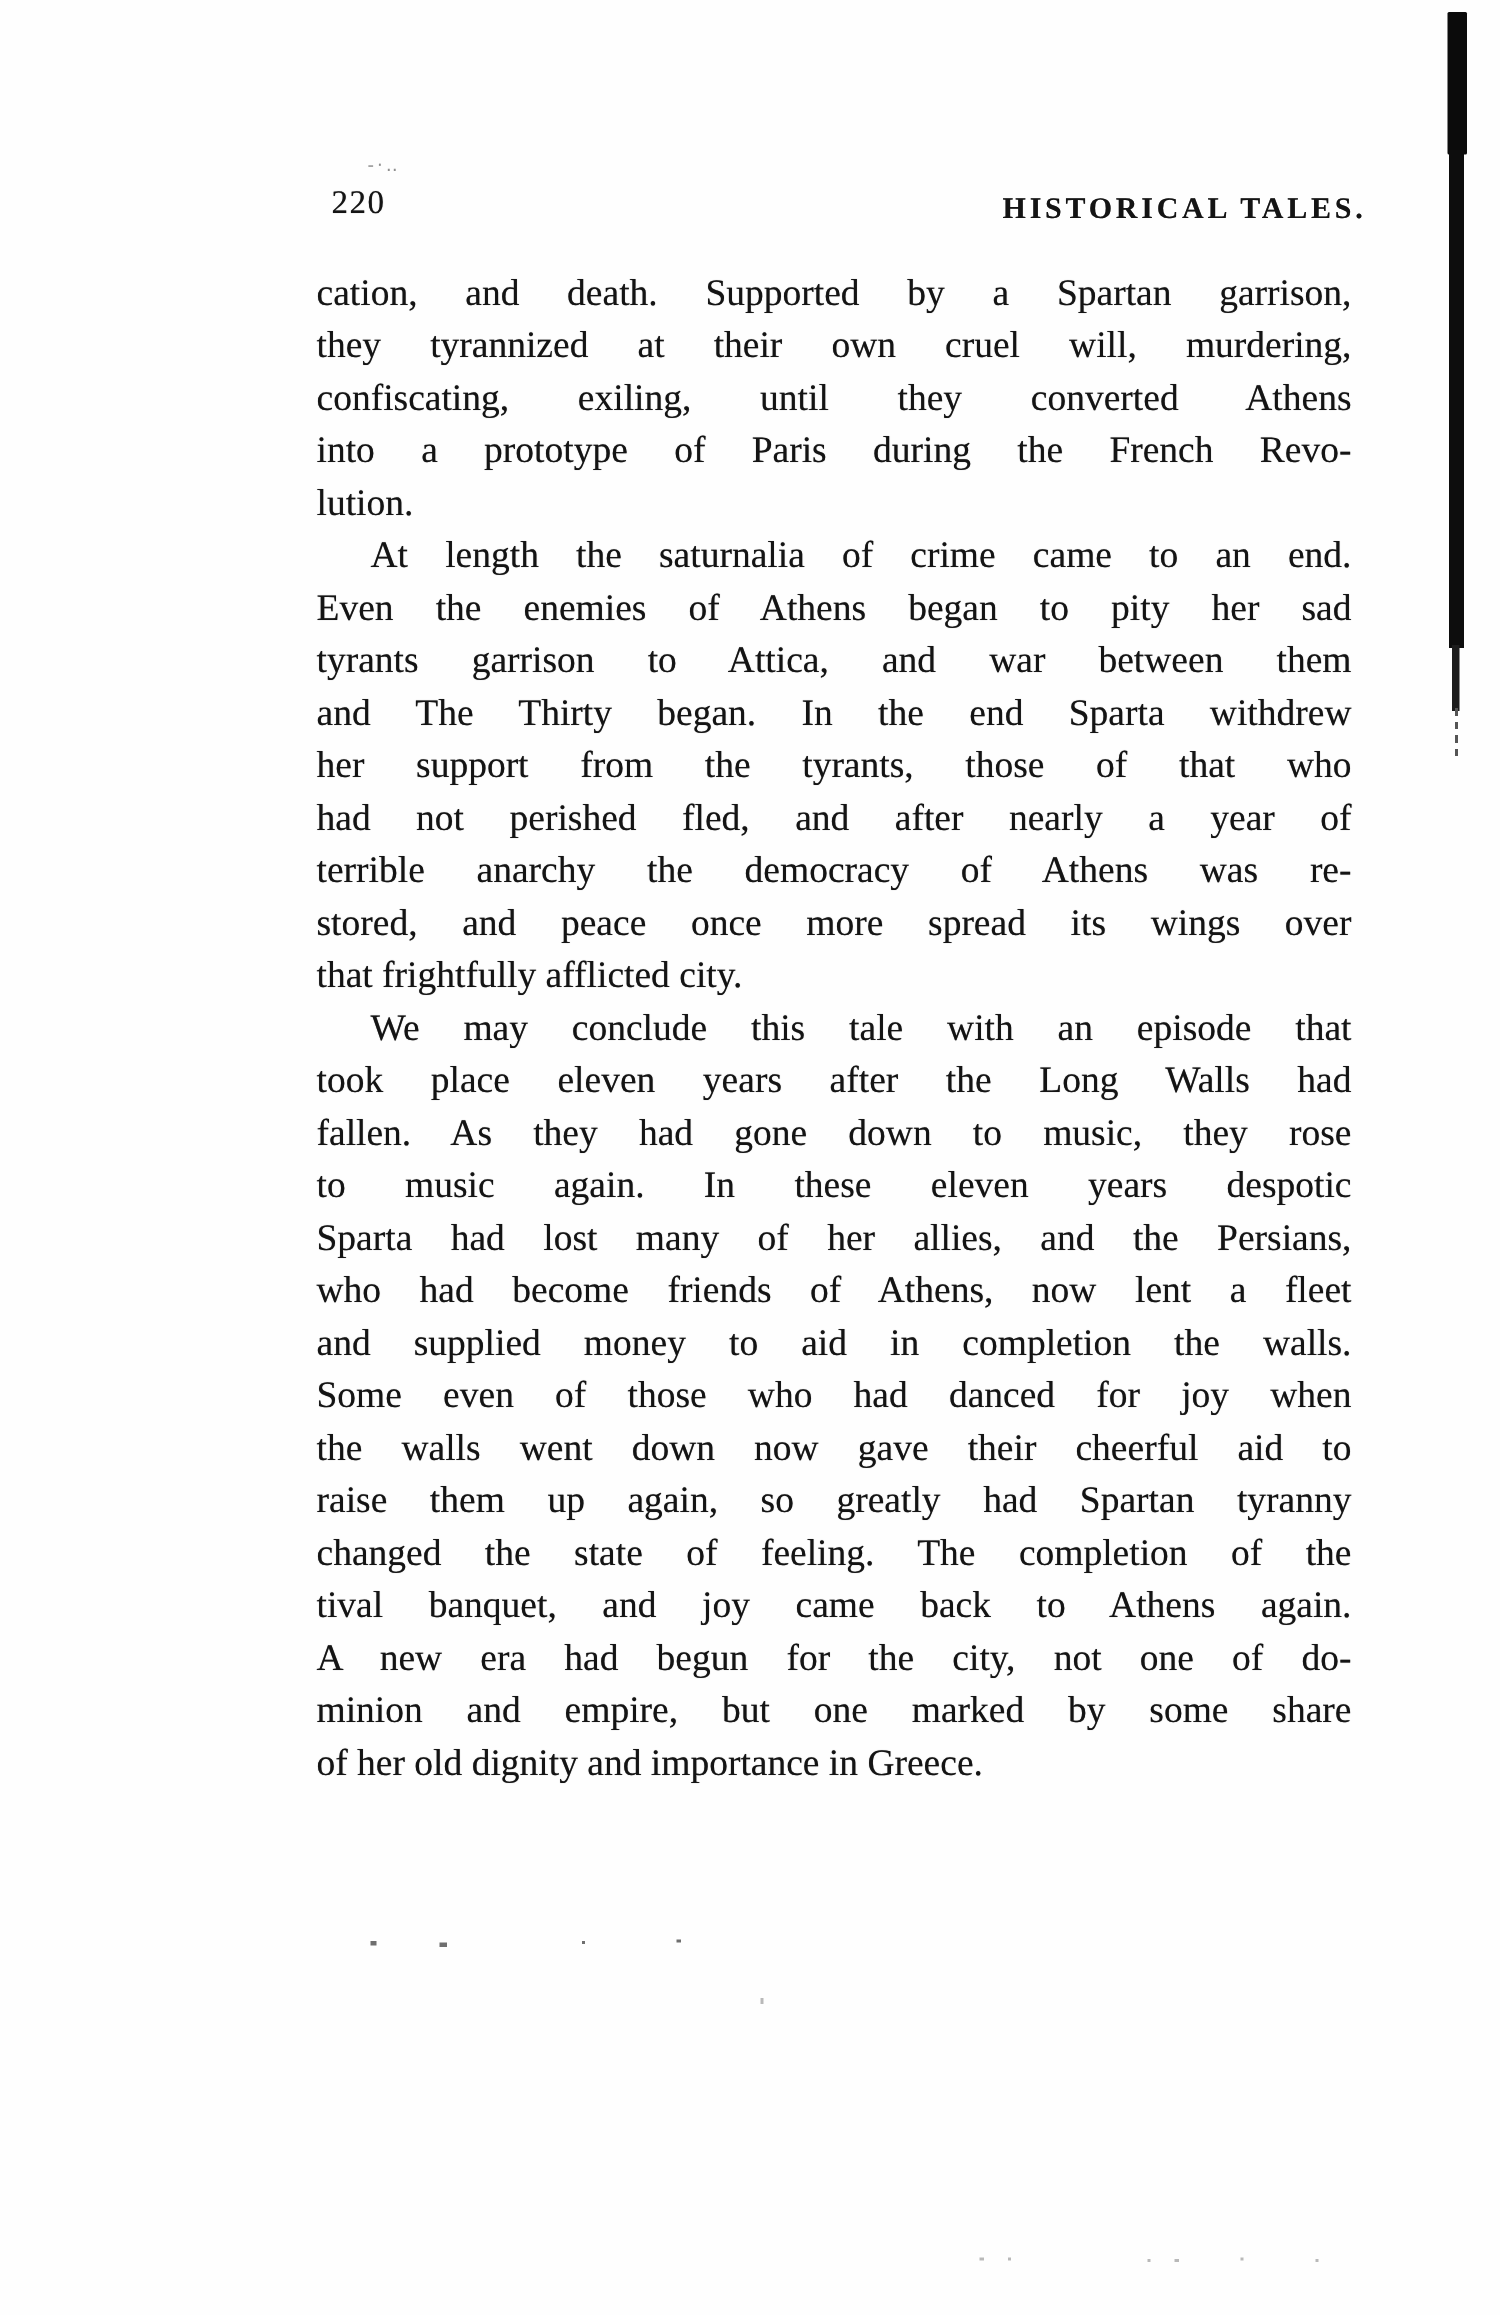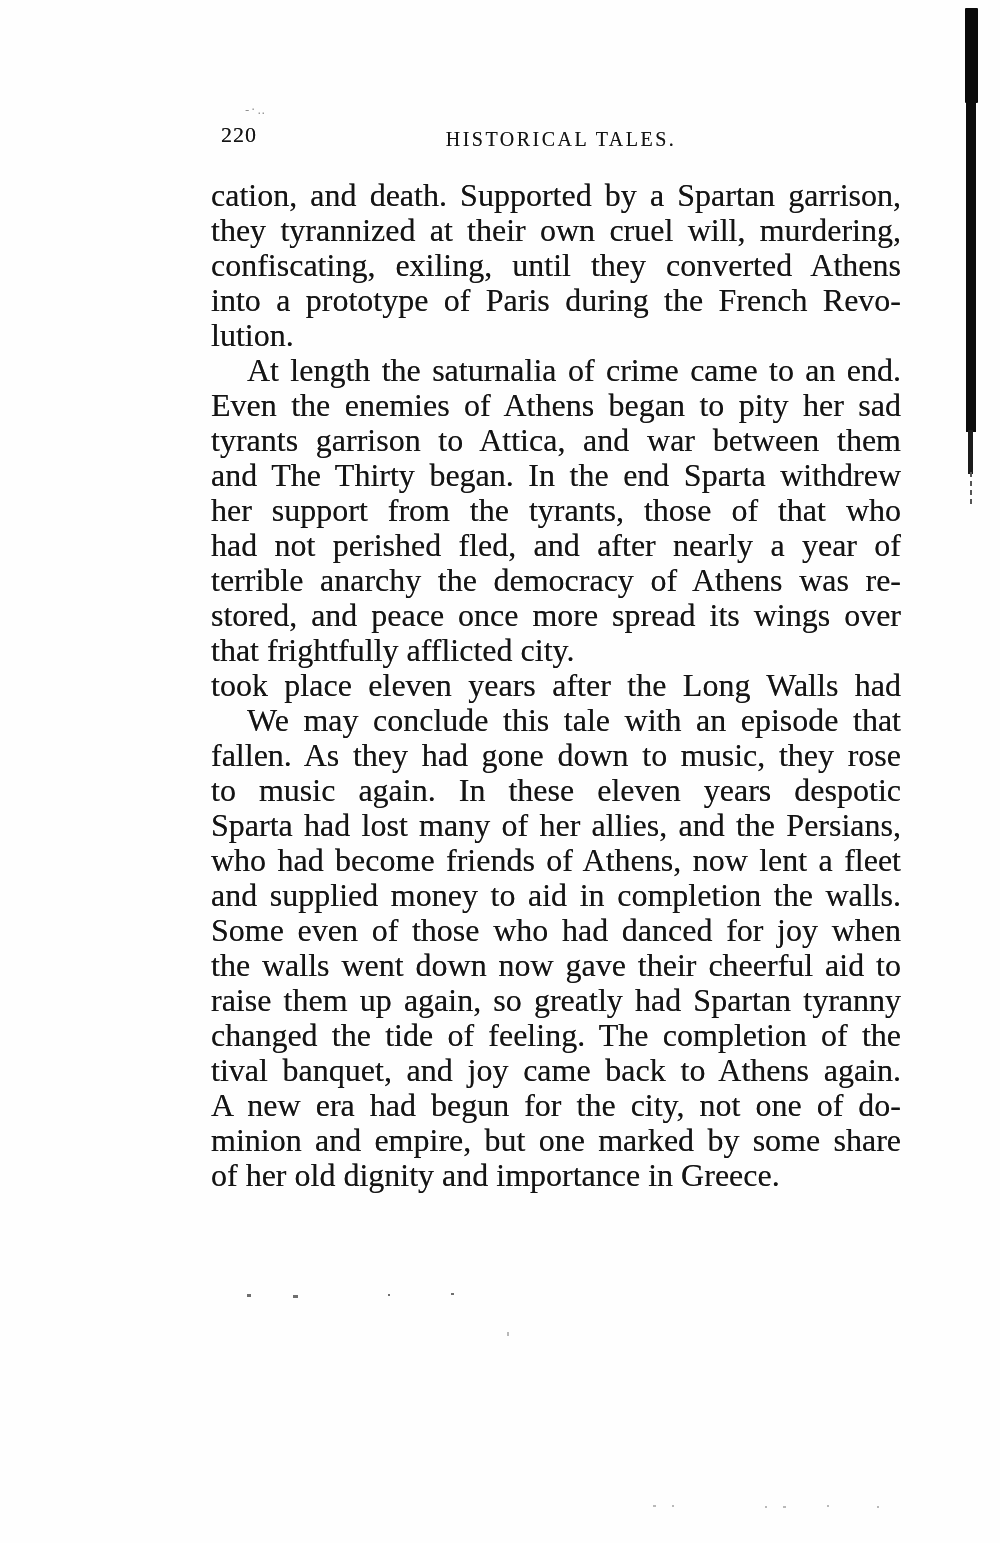--- a/index.html
+++ b/index.html
@@ -27,33 +27,33 @@
     left: 221px;
     font-size: 22px;
     letter-spacing: 1px;
     text-shadow: 0 0 0.5px rgba(0,0,0,0.65);
   }
   .running-head {
     position: absolute;
     top: 128px;
     left: 211px;
     width: 700px;
-    text-align: center;
+    text-align: right;
     font-size: 20px;
-    font-weight: 400;
+    font-weight: 700;
     letter-spacing: 2.5px;
     text-shadow: 0 0 0.4px rgba(0,0,0,0.5);
   }
   
   .text-block {
     position: absolute;
     top: 178px;
     left: 211px;
     width: 690px;
-    font-size: 32px;
+    font-size: 25px;
     line-height: 35px;
     text-shadow: 0 0 0.5px rgba(0,0,0,0.6);
   }
   .jl {
     text-align: justify;
     text-align-last: justify;
     white-space: normal;
     height: 35px;
     overflow: visible;
   }
@@ -94,31 +94,31 @@
       <div class="jl end">lution.</div>
       <div class="jl ind">At length the saturnalia of crime came to an end.</div>
       <div class="jl">Even the enemies of Athens began to pity her sad</div>
       <div class="jl">tyrants garrison to Attica, and war between them</div>
       <div class="jl">and The Thirty began.  In the end Sparta withdrew</div>
       <div class="jl">her support from the tyrants, those of that who</div>
       <div class="jl">had not perished fled, and after nearly a year of</div>
       <div class="jl">terrible anarchy the democracy of Athens was re-</div>
       <div class="jl">stored, and peace once more spread its wings over</div>
       <div class="jl end">that frightfully afflicted city.</div>
+      <div class="jl ind">We may conclude this tale with an episode that</div>
       <div class="jl">took place eleven years after the Long Walls had</div>
-      <div class="jl ind">We may conclude this tale with an episode that</div>
       <div class="jl">fallen.  As they had gone down to music, they rose</div>
       <div class="jl">to music again.  In these eleven years despotic</div>
       <div class="jl">Sparta had lost many of her allies, and the Persians,</div>
       <div class="jl">who had become friends of Athens, now lent a fleet</div>
       <div class="jl">and supplied money to aid in completion the walls.</div>
       <div class="jl">Some even of those who had danced for joy when</div>
       <div class="jl">the walls went down now gave their cheerful aid to</div>
       <div class="jl">raise them up again, so greatly had Spartan tyranny</div>
-      <div class="jl">changed the tide of feeling.  The completion of the</div>
+      <div class="jl">changed the state of feeling.  The completion of the</div>
       <div class="jl">tival banquet, and joy came back to Athens again.</div>
       <div class="jl">A new era had begun for the city, not one of do-</div>
       <div class="jl">minion and empire, but one marked by some share</div>
       <div class="jl end">of her old dignity and importance in Greece.</div>
     </div>
 
   <div>
     <div class="scan-bar-top"></div>
     <div class="scan-bar-mid"></div>
     <div class="scan-bar-taper"></div>

